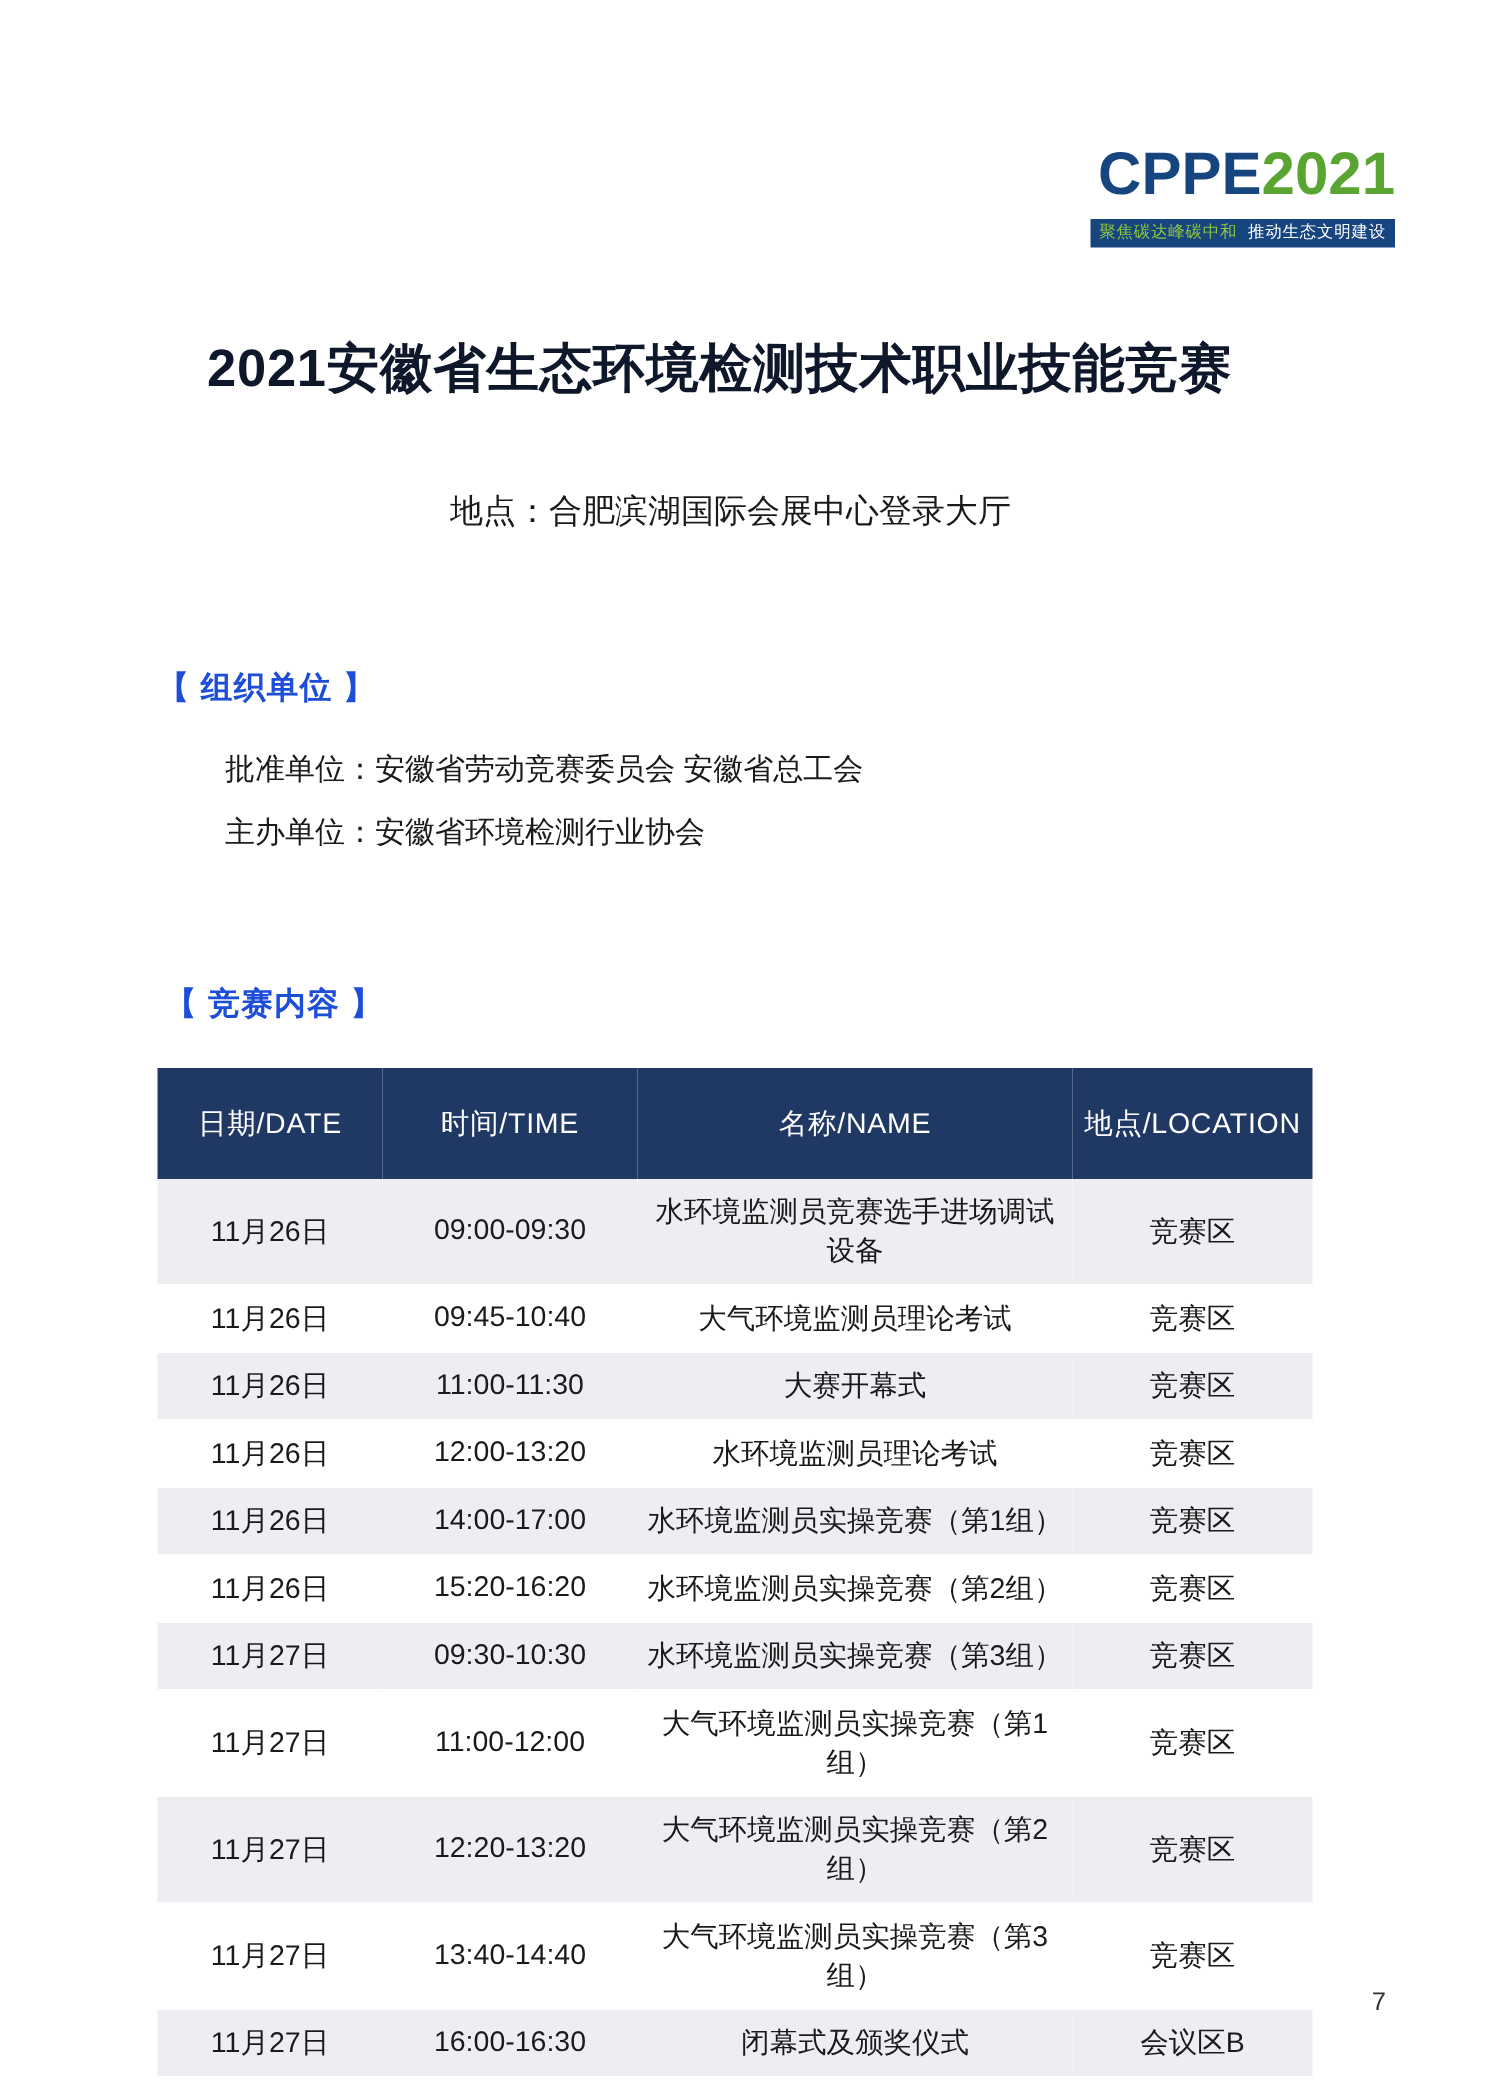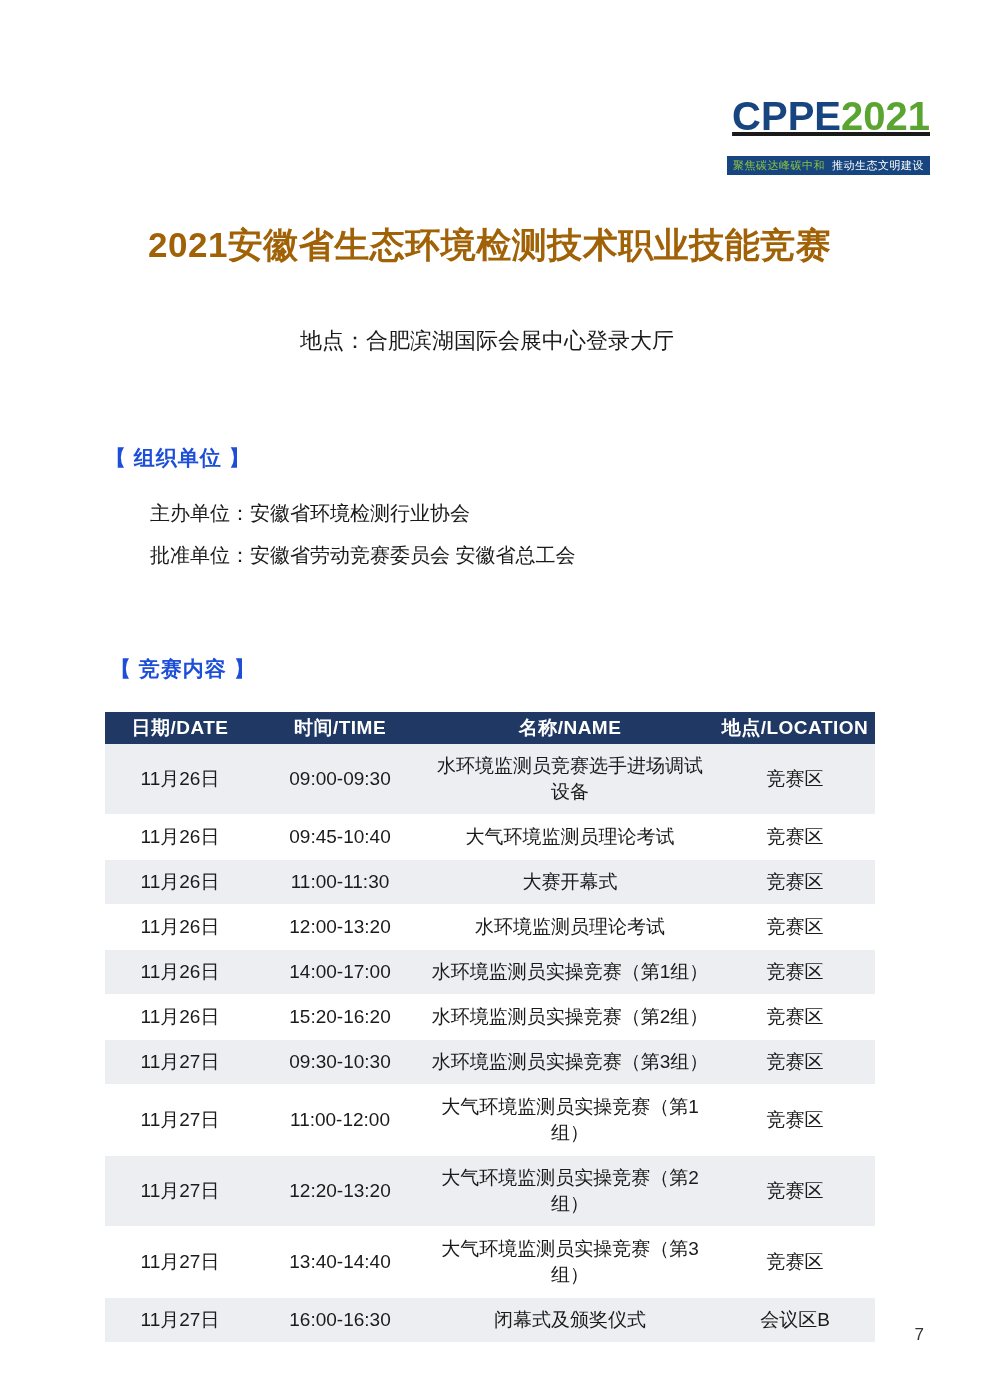--- a/index.html
+++ b/index.html
@@ -25,49 +25,47 @@
     width: 260px;
   }
   .logo-main {
     font-family: "Liberation Sans", "DejaVu Sans", sans-serif;
     font-size: 40px;
     font-weight: bold;
     letter-spacing: 0px;
     line-height: 1;
     white-space: nowrap;
     text-align: right;
-    text-decoration: underline;
   }
   .logo-cppe { color: #17457f; }
   .logo-year { color: #5aa532; }
   .logo-bar {
-    margin-top: 20px;
+    margin-top: 10px;
     background: #17457f;
     color: #ffffff;
     font-size: 11px;
     letter-spacing: 0.5px;
     padding: 3px 6px 4px 6px;
     white-space: nowrap;
     display: inline-block;
     line-height: 1.1;
   }
   .logo-bar .grn { color: #8dc63f; }
 
   
   .doc-title {
     position: absolute;
     top: 222px;
     left: 138px;
     width: 740px;
     font-size: 35px;
     font-weight: bold;
-    color: #a16207;
+    color: #0f172a;
     letter-spacing: 0.5px;
     white-space: nowrap;
-    margin-left: 10px;
   }
 
   
   .meta {
     position: absolute;
     top: 320px;
     left: 300px;
     font-size: 22px;
     line-height: 1.9;
     color: #1a1a1a;
@@ -99,22 +97,22 @@
     top: 712px;
     left: 105px;
     width: 770px;
     border-collapse: collapse;
     table-layout: fixed;
   }
   .schedule-table th {
     background: #1f3864;
     color: #ffffff;
     font-size: 19px;
-    font-weight: bold;
-    padding: 3px 4px;
+    font-weight: normal;
+    padding: 24px 4px;
     text-align: center;
     letter-spacing: 0.5px;
   }
   .schedule-table td {
     font-size: 19px;
     padding: 9px 4px;
     text-align: center;
     color: #1a1a1a;
     border-bottom: 1px solid #ffffff;
   }
@@ -147,22 +145,22 @@
 </div>
 
 <div class="doc-title">2021安徽省生态环境检测技术职业技能竞赛</div>
 
 <div class="meta">
   <div>地点：合肥滨湖国际会展中心登录大厅</div>
 </div>
 
 <div class="section-heading" id="org-heading">【 组织单位 】</div>
 <div class="org-lines">
+  <div>批准单位：安徽省劳动竞赛委员会  安徽省总工会</div>
   <div>主办单位：安徽省环境检测行业协会</div>
-  <div>批准单位：安徽省劳动竞赛委员会  安徽省总工会</div>
 </div>
 
 <div class="section-heading" id="content-heading">【 竞赛内容 】</div>
 
 <table class="schedule-table">
   <colgroup>
     <col class="col-date">
       <col class="col-time">
       <col class="col-name">
       <col class="col-loc">

